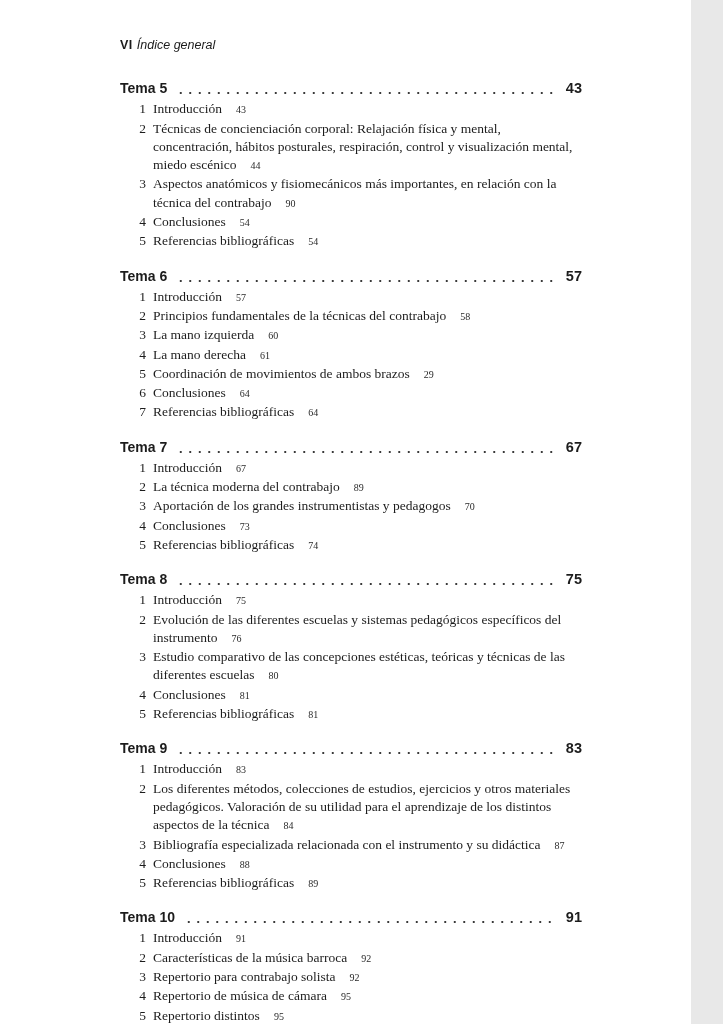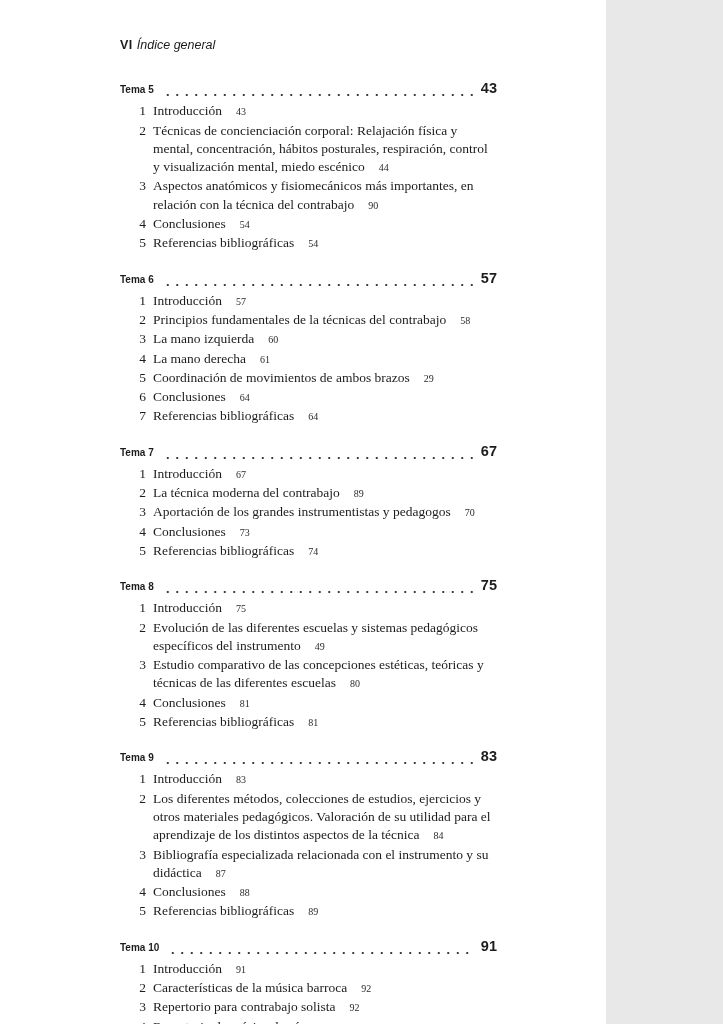--- a/index.html
+++ b/index.html
@@ -2,21 +2,21 @@
 <html><head>
 <meta charset="utf-8">
 <style>
   html, body {
     margin: 0;
     padding: 0;
     background: #e8e8e8;
   }
   .page {
     position: relative;
-    width: 606px;
+    width: 691px;
     height: 1024px;
     background: #ffffff;
     box-sizing: border-box;
     padding: 36px 109px 40px 120px;
     color: #1c1c1c;
     font-family: "Liberation Serif", serif;
     font-size: 13.5px;
     line-height: 18.3px;
     overflow: hidden;
   }
@@ -42,21 +42,21 @@
 
   .section-row {
     display: flex;
     align-items: baseline;
     line-height: 20px;
     margin-bottom: 2px;
   }
   .section-title {
     font-family: "Liberation Sans", sans-serif;
     font-weight: bold;
-    font-size: 10px;
+    font-size: 14px;
     white-space: nowrap;
   }
   .dot-leader {
     flex: 1;
     margin: 0 8px 0 9px;
     height: 14px;
     align-self: flex-end;
     background-image: radial-gradient(circle, #3a3a3a 1.1px, rgba(0,0,0,0) 1.3px);
     background-size: 9.5px 4px;
     background-repeat: repeat-x;
@@ -215,21 +215,21 @@
       <span class="section-page">75</span>
     </div>
     <div class="section-items">
   <div class="toc-item">
     <span class="item-num">1</span>
     <span class="item-text"><span class="item-label">Introducción</span><span class="item-page">75</span></span>
   </div>
 
   <div class="toc-item">
     <span class="item-num">2</span>
-    <span class="item-text"><span class="item-label">Evolución de las diferentes escuelas y sistemas pedagógicos específicos del instrumento</span><span class="item-page">49</span></span>
+    <span class="item-text"><span class="item-label">Evolución de las diferentes escuelas y sistemas pedagógicos específicos del instrumento</span><span class="item-page">76</span></span>
   </div>
 
   <div class="toc-item">
     <span class="item-num">3</span>
     <span class="item-text"><span class="item-label">Estudio comparativo de las concepciones estéticas, teóricas y técnicas de las diferentes escuelas</span><span class="item-page">80</span></span>
   </div>
 
   <div class="toc-item">
     <span class="item-num">4</span>
     <span class="item-text"><span class="item-label">Conclusiones</span><span class="item-page">81</span></span>

